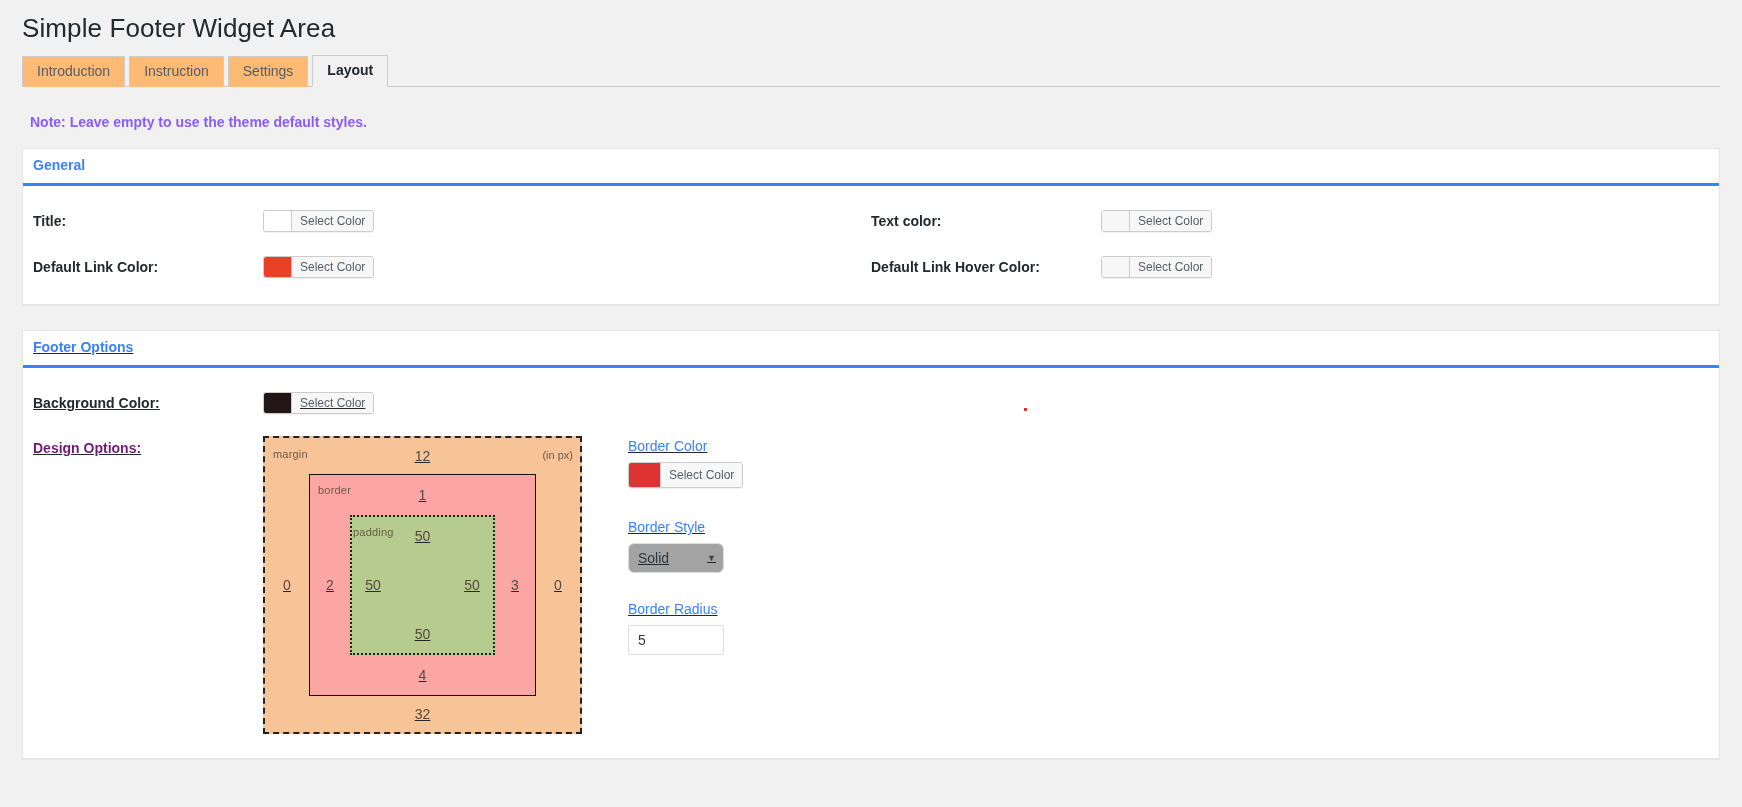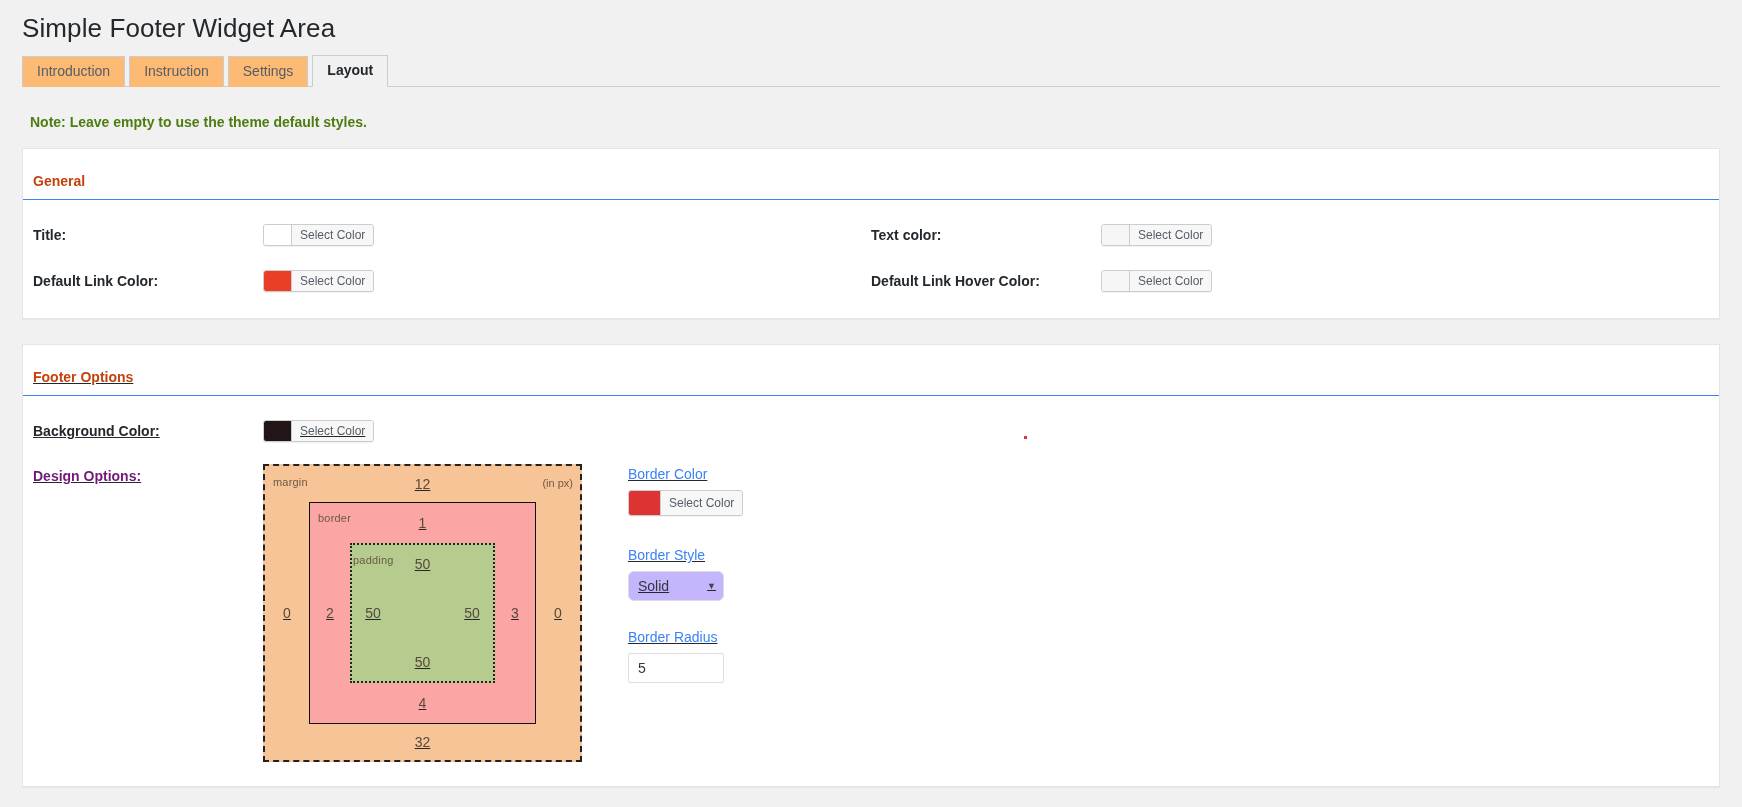--- a/index.html
+++ b/index.html
@@ -53,38 +53,38 @@
     background: #f1f1f1;
     color: #23282d;
     font-weight: bold;
     border-bottom: 1px solid #f1f1f1;
   }
 
   
   .note {
     font-size: 14px;
     font-weight: bold;
-    color: #4d7c0f;
+    color: #8b5cf6;
     padding: 26px 0 0 30px;
     line-height: 1.4;
   }
 
   
   .panel {
     background: #fff;
     border: 1px solid #e5e5e5;
     box-shadow: 0 1px 1px rgba(0,0,0,.04);
     margin: 16px 22px 0 22px;
   }
   .panel-head {
-    padding: 24px 0 10px 10px;
-    border-bottom: 1px solid #3b82f6;
+    padding: 8px 0 10px 10px;
+    border-bottom: 3px solid #3b82f6;
     font-size: 14px;
     font-weight: bold;
-    color: #c2410c;
+    color: #3b82f6;
   }
   .panel-body {
     padding: 0 10px;
     position: relative;
   }
 
   
   .row {
     display: flex;
     width: 100%;
@@ -228,21 +228,21 @@
     margin-bottom: 8px;
     font-weight: 400;
   }
   .ctrl-block { margin-bottom: 28px; }
   .ctrl-block:last-child { margin-bottom: 0; }
 
   .select-box {
     width: 96px;
     height: 30px;
     border: 1px solid #ddd;
-    background: #c4b5fd;
+    background: #a3a3a3;
     border-radius: 6px;
     display: flex;
     align-items: center;
     justify-content: space-between;
     padding: 0 7px 0 9px;
     font-size: 14px;
     color: #32373c;
     cursor: pointer;
   }
   .caret {

